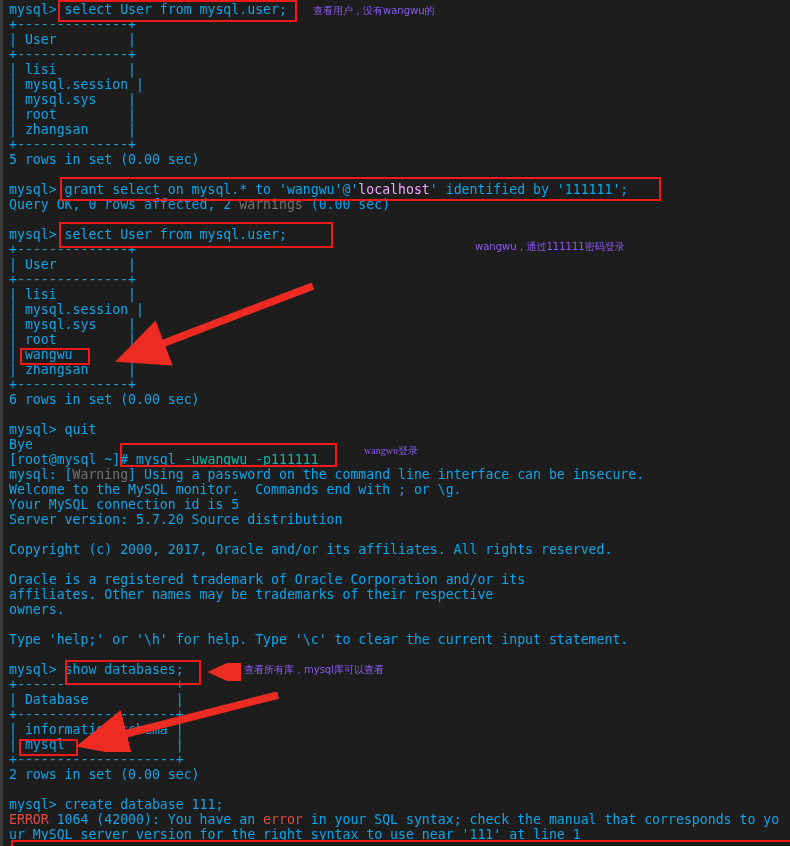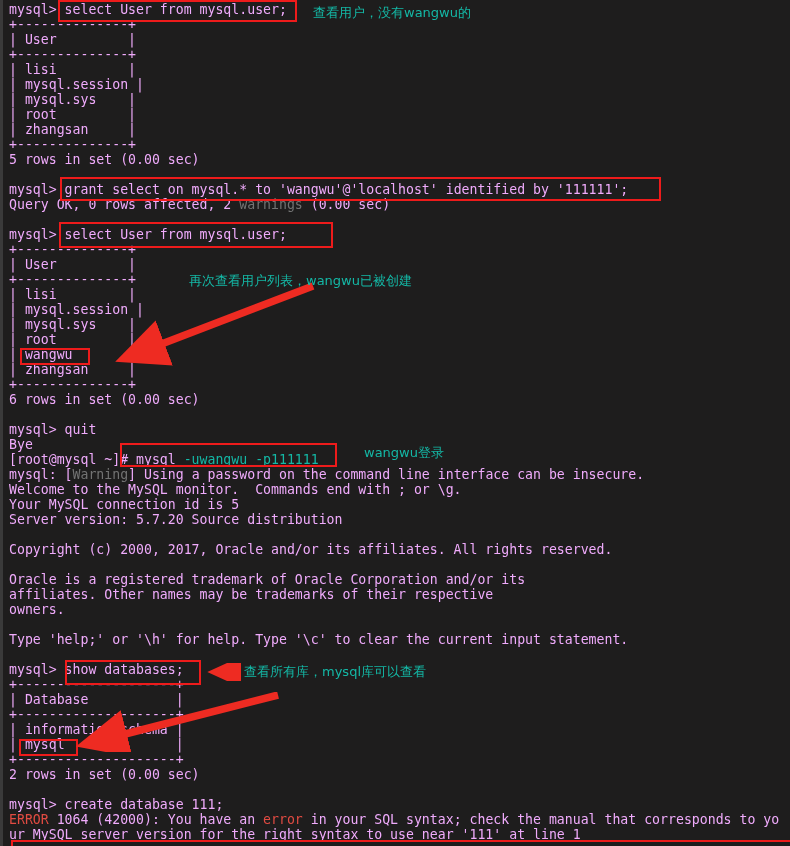--- a/index.html
+++ b/index.html
@@ -27,28 +27,28 @@
     line-height:15px;
     font-size:13.2px;
     color:#d6d6d6;
     white-space:pre;
     letter-spacing:0px;
   }
   .c-cyan{color:#14b8a6;}
   .c-magenta{color:#f0abfc;}
   .c-yellow{color:#737373;}
   .c-red{color:#e24b42;text-align:right;}
-  .c-white{color:#f0abfc;}
+  .c-white{color:#0ea5e9;}
 
   
   .anno{
     position:absolute;
-    color:#14b8a6;
+    color:#8b5cf6;
     font-family:"DejaVu Sans","Liberation Sans",sans-serif;
-    font-size:13px;
+    font-size:10px;
     white-space:nowrap;
     font-weight:400;
   }
   .box{
     position:absolute;
     border:2.5px solid #ee1b1b;
     box-sizing:border-box;
     pointer-events:none;
   }
   .box.thin{border-width:2px;}
@@ -157,21 +157,21 @@
       <marker id="ah3" markerWidth="7" markerHeight="7" refX="5.6" refY="3.2" orient="auto">
         <polygon points="0,0 7,3.2 0,6.4" fill="#ee2b22"></polygon>
       </marker>
     </defs>
     <line x1="34" y1="9" x2="10" y2="9" stroke="#ee2b22" stroke-width="5.5" marker-end="url(#ah3)"></line>
   </svg>
 
   <div class="anno" style="left:310px; top:4px;">查看用户，没有wangwu的</div>
 
 
+  <div class="anno" style="left:472px; top:240px;">wangwu，通过111111密码登录</div>
 
-  <div class="anno" style="left:186px; top:272px;">再次查看用户列表，wangwu已被创建</div>
 
-  <div class="anno" style="left:361px; top:444px;">wangwu登录</div>
+  <div class="anno" style="left:361px; top:444px;font-family:Liberation Serif, serif;">wangwu登录</div>
 
   <div class="anno" style="left:241px; top:663px;">查看所有库，mysql库可以查看</div>
 
 
 </div>
 
 </body></html>

